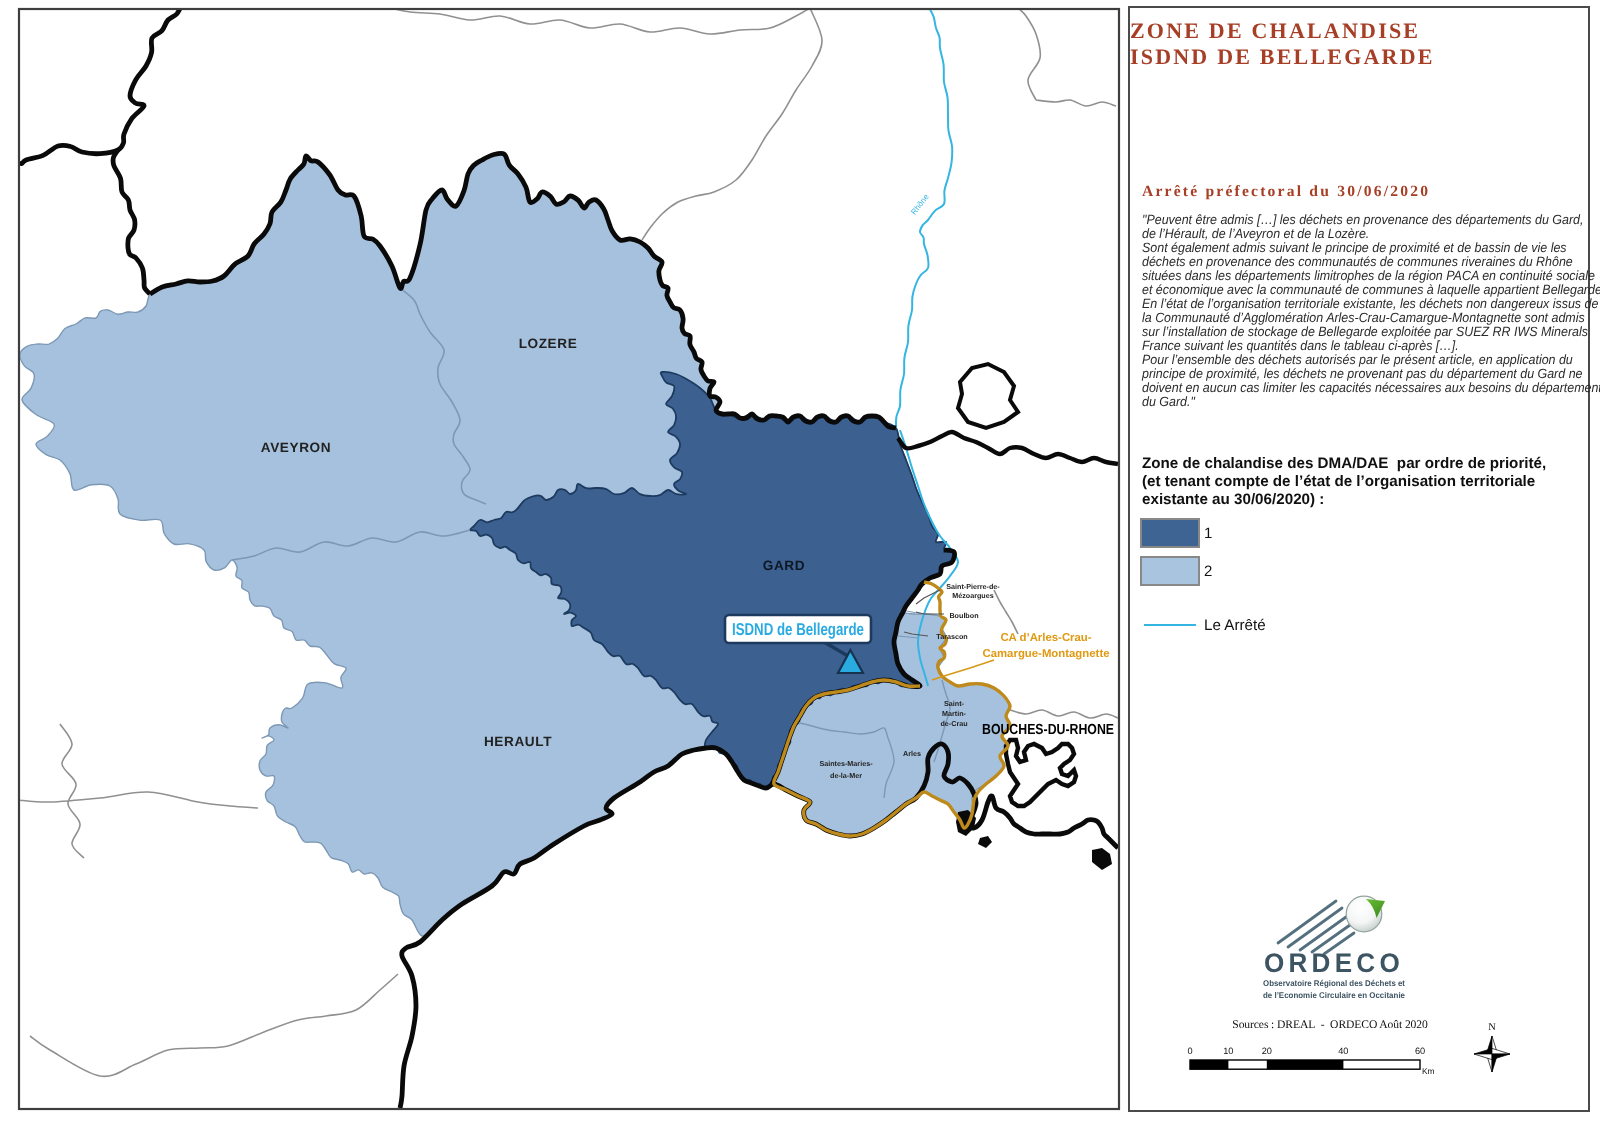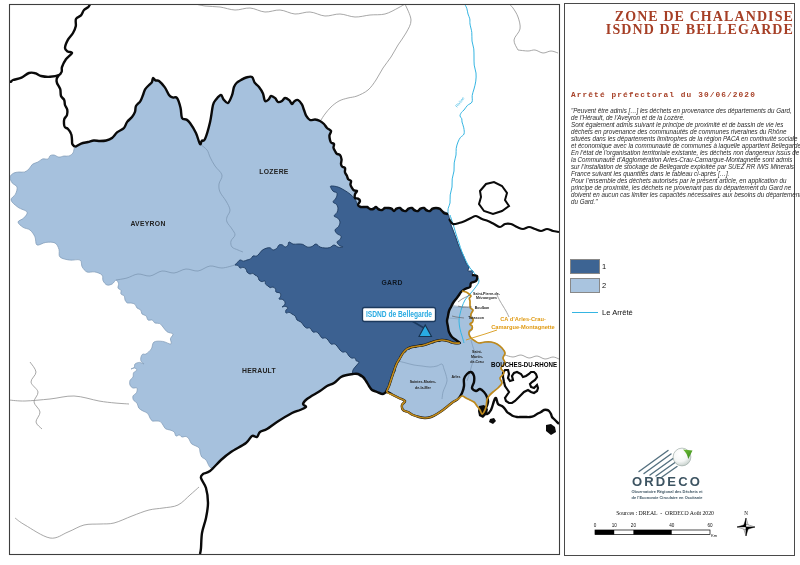--- a/index.html
+++ b/index.html
@@ -1,20 +1,20 @@
 <!DOCTYPE html>
 <html><head>
 <meta charset="utf-8">
 <style>
   html,body{margin:0;padding:0;background:#fff;width:800px;height:565px;overflow:hidden;}
   body{font-family:"Liberation Sans",sans-serif;position:relative;}
   #maparea{position:absolute;left:0;top:0;}
   #panel{position:absolute;left:564px;top:3px;width:229px;height:551px;border:1px solid #4a4a4a;background:#fff;}
-  .title{font-family:"Liberation Serif",serif;font-weight:bold;color:#a63f26;text-align:right;font-size:14px;letter-spacing:1.1px;line-height:13.2px;margin-top:6px;}
-  .arrete{position:absolute;left:6px;top:87px;font-family:Liberation Mono, monospace;font-weight:bold;color:#a63f26;font-size:7.8px;letter-spacing:1.1px;}
+  .title{font-family:"Liberation Serif",serif;font-weight:bold;color:#a63f26;text-align:left;font-size:11px;letter-spacing:1.1px;line-height:13.2px;margin-top:6px;}
+  .arrete{position:absolute;left:6px;top:87px;font-family:Liberation Serif, serif;font-weight:bold;color:#a63f26;font-size:7.8px;letter-spacing:1.1px;}
   .para{position:absolute;left:6px;top:103px;font-style:italic;color:#2b2b2b;font-size:6.7px;line-height:7.0px;white-space:nowrap;transform:scaleX(0.93);transform-origin:0 0;}
   .head2{position:absolute;left:6px;top:224px;font-weight:bold;color:#101010;font-size:7.6px;line-height:8.8px;white-space:nowrap;}
   .legrow{position:absolute;left:6px;font-size:7.5px;color:#111;}
 </style>
 </head>
 <body>
 
 <svg id="maparea" width="800" height="565" viewBox="0 0 800 565">
   <defs>
     <clipPath id="mapclip">
@@ -134,20 +134,21 @@
 et économique avec la communauté de communes à laquelle appartient Bellegarde.<br>
 En l’état de l’organisation territoriale existante, les déchets non dangereux issus de<br>
 la Communauté d’Agglomération Arles-Crau-Camargue-Montagnette sont admis<br>
 sur l’installation de stockage de Bellegarde exploitée par SUEZ RR IWS Minerals<br>
 France suivant les quantités dans le tableau ci-après […].<br>
 Pour l’ensemble des déchets autorisés par le présent article, en application du<br>
 principe de proximité, les déchets ne provenant pas du département du Gard ne<br>
 doivent en aucun cas limiter les capacités nécessaires aux besoins du département<br>
 du Gard."</div>
 
+  <div class="head2">Zone de chalandise des DMA/DAE&nbsp; par ordre de priorité,<br>(et tenant compte de l’état de l’organisation territoriale<br>existante au 30/06/2020) :</div>
 
   <div style="position:absolute;left:5px;top:255px;width:28px;height:13px;background:#3d6493;border:0.5px solid #888;"></div>
   <div class="legrow" style="top:258px;left:37px;">1</div>
 
   <div style="position:absolute;left:5px;top:274px;width:28px;height:13px;background:#a9c4df;border:0.5px solid #888;"></div>
   <div class="legrow" style="top:277px;left:37px;">2</div>
 
   <div style="position:absolute;left:7px;top:308px;width:26px;height:1px;background:#35b5e2;"></div>
   <div class="legrow" style="top:304px;left:37px;font-size:7.6px;">Le Arrêté</div>
 

